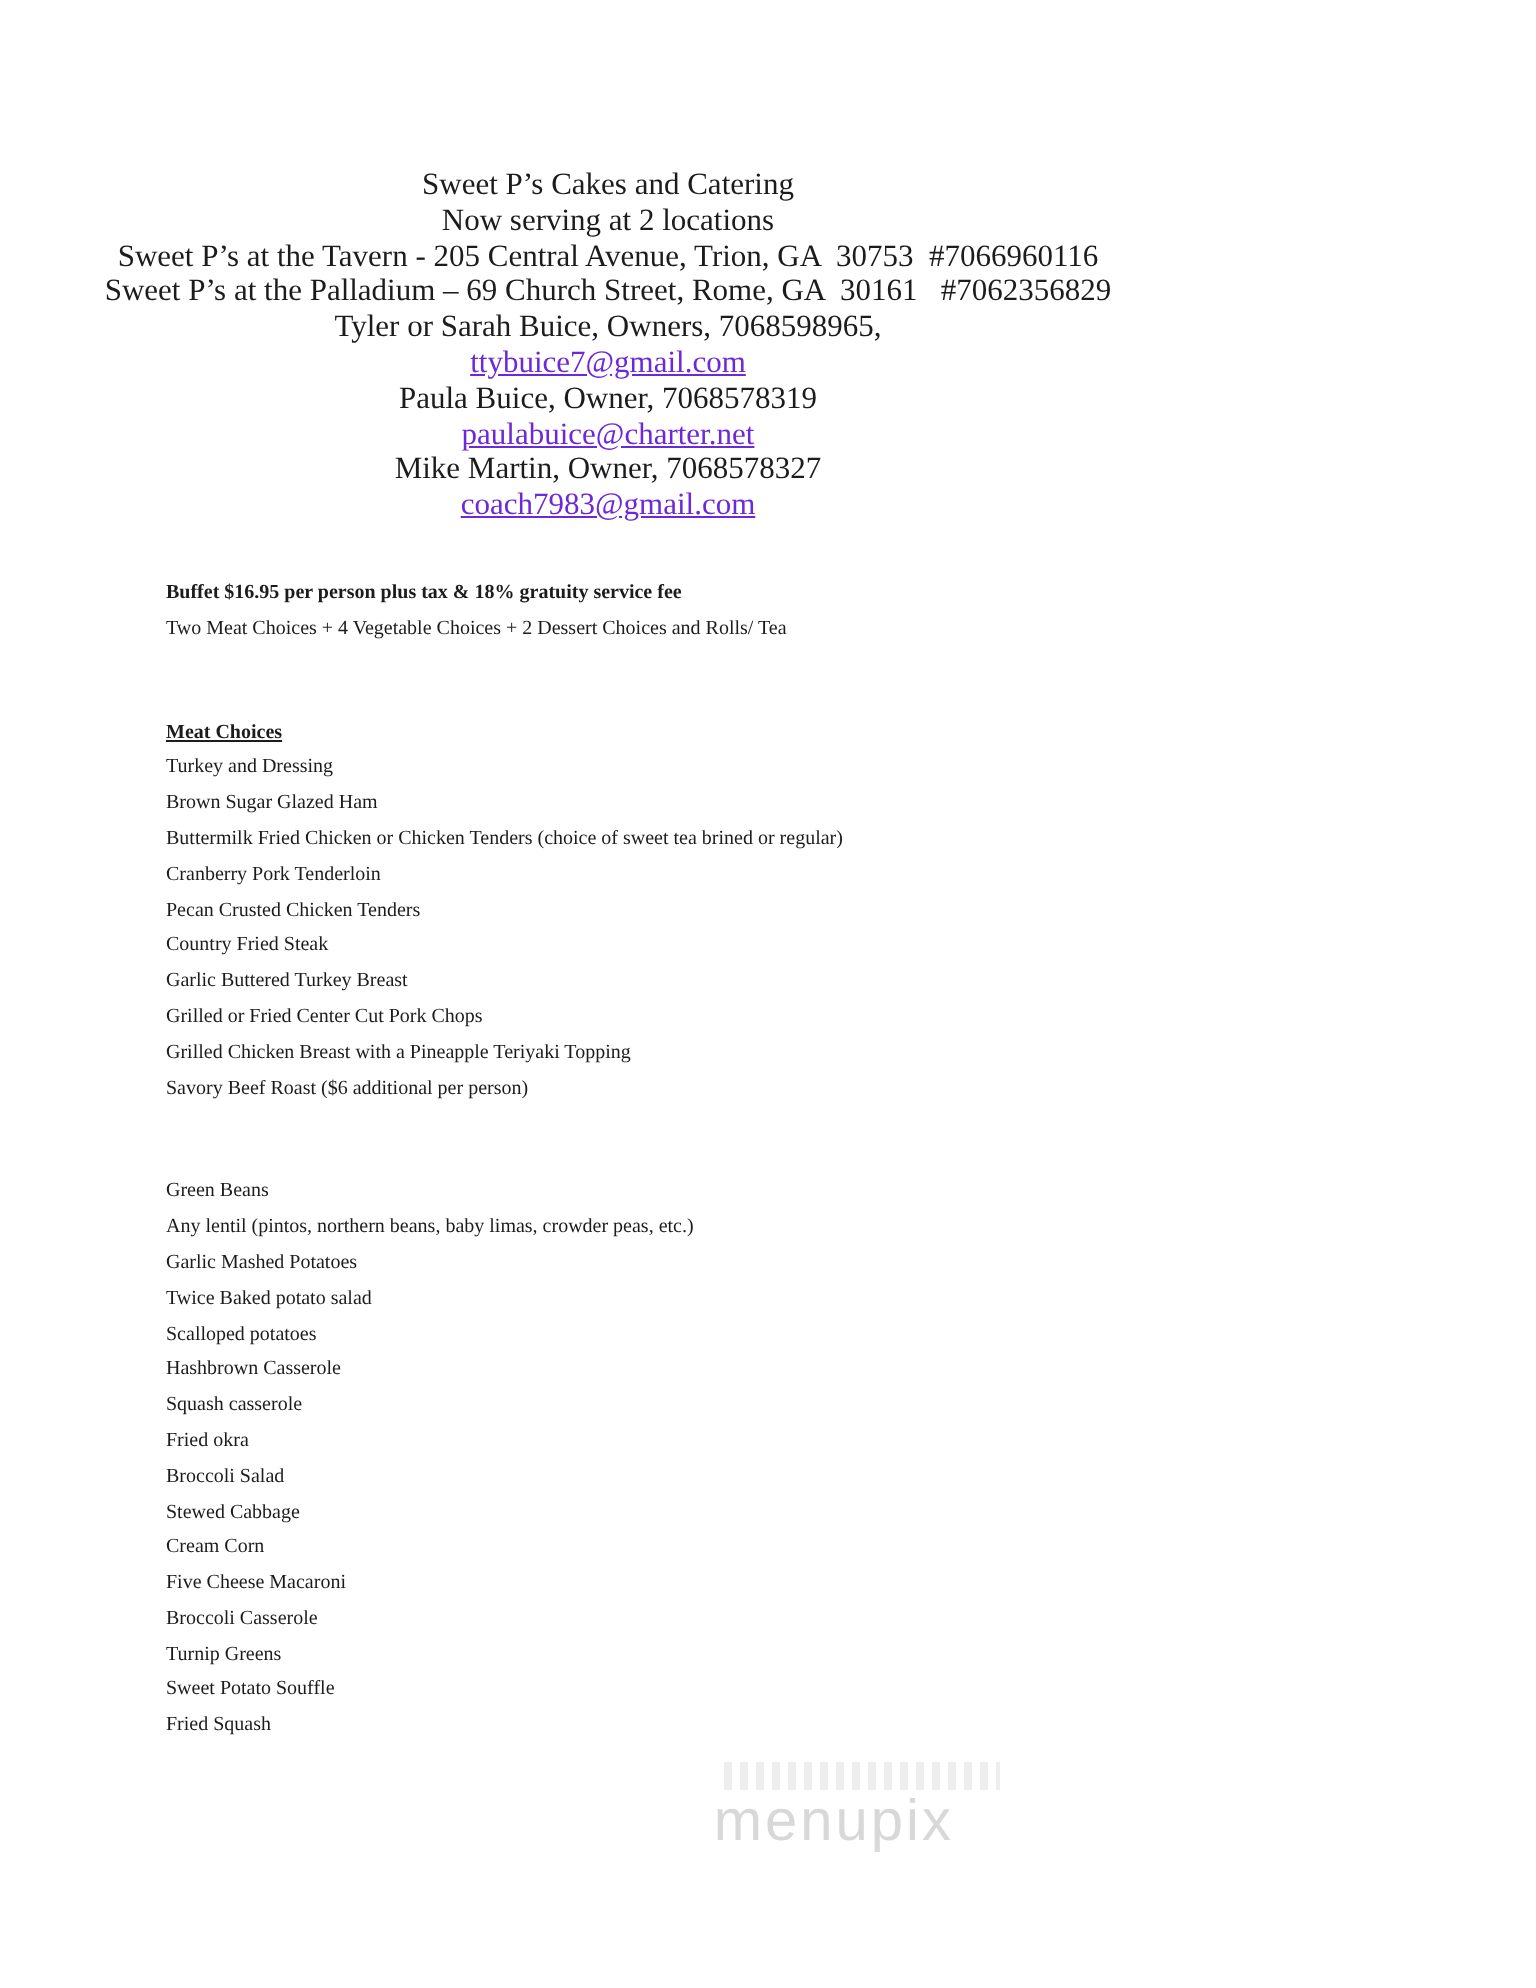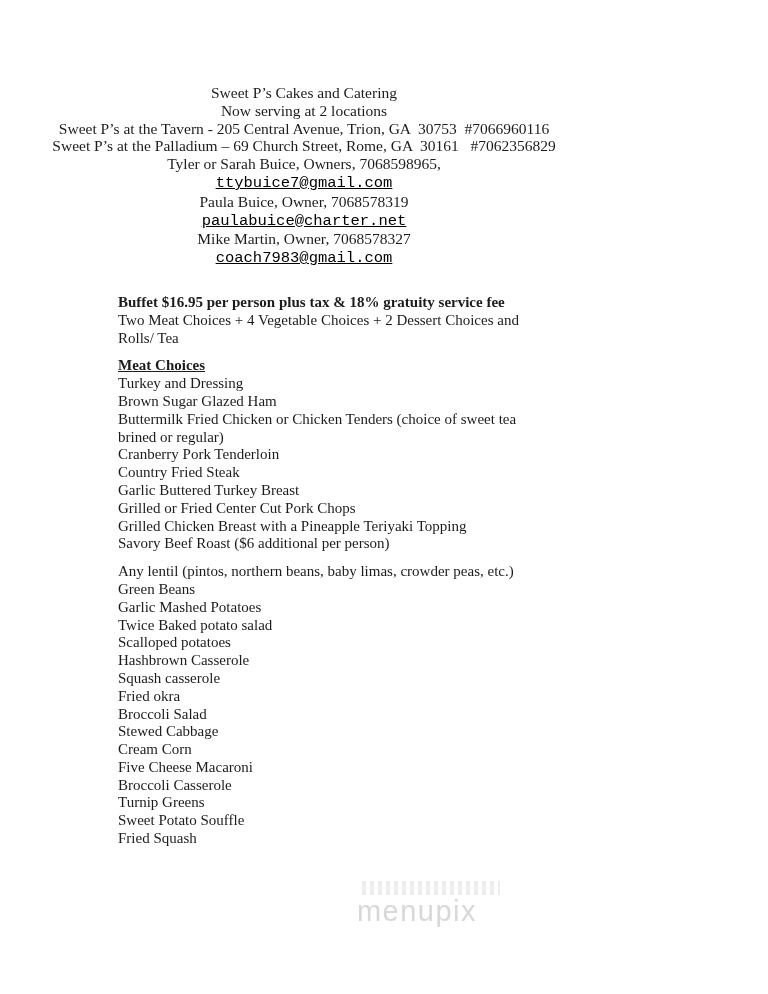--- a/index.html
+++ b/index.html
@@ -18,34 +18,33 @@
     background: #ffffff;
   }
   .header {
     padding-top: 84px;
     text-align: center;
     font-size: 15.5px;
     line-height: 17.8px;
   }
   .hline, .line { white-space: pre-wrap; }
   a.link {
-    color: #000000;
+    color: #6d28d9;
     text-decoration: underline;
     cursor: pointer;
-    font-family: Liberation Mono, monospace;
   }
   .body-col {
-    padding-left: 118px;
+    padding-left: 83px;
     padding-right: 60px;
-    font-size: 15px;
+    font-size: 10px;
     line-height: 17.8px;
   }
   .buffet { margin-top: 26px; }
   .bold { font-weight: bold; }
-  .section { margin-top: 10px; }
+  .section { margin-top: 34px; }
   .heading-bold-underline { font-weight: bold; text-decoration: underline; }
   .heading-underline { text-decoration: underline; }
   .blur-strip {
     position: absolute;
     right: 108px;
     bottom: 99px;
     width: 138px;
     height: 14px;
     opacity: 0.15;
     background: repeating-linear-gradient(90deg, #8a8a8a 0 4px, transparent 4px 8px);
@@ -86,30 +85,31 @@
       <div class="line bold">Buffet $16.95 per person plus tax &amp; 18% gratuity service fee</div>
       <div class="line">Two Meat Choices + 4 Vegetable Choices + 2 Dessert Choices and Rolls/ Tea</div>
     </div>
 
     <div class="section">
       <div class="line heading-bold-underline">Meat Choices</div>
       <div class="line">Turkey and Dressing</div>
       <div class="line">Brown Sugar Glazed Ham</div>
       <div class="line">Buttermilk Fried Chicken or Chicken Tenders (choice of sweet tea brined or regular)</div>
       <div class="line">Cranberry Pork Tenderloin</div>
+      <div class="line">Pecan Crusted Chicken Tenders</div>
       <div class="line">Country Fried Steak</div>
       <div class="line">Garlic Buttered Turkey Breast</div>
       <div class="line">Grilled or Fried Center Cut Pork Chops</div>
       <div class="line">Grilled Chicken Breast with a Pineapple Teriyaki Topping</div>
       <div class="line">Savory Beef Roast ($6 additional per person)</div>
     </div>
 
     <div class="section">
+      <div class="line">Green Beans</div>
       <div class="line">Any lentil (pintos, northern beans, baby limas, crowder peas, etc.)</div>
-      <div class="line">Green Beans</div>
       <div class="line">Garlic Mashed Potatoes</div>
       <div class="line">Twice Baked potato salad</div>
       <div class="line">Scalloped potatoes</div>
       <div class="line">Hashbrown Casserole</div>
       <div class="line">Squash casserole</div>
       <div class="line">Fried okra</div>
       <div class="line">Broccoli Salad</div>
       <div class="line">Stewed Cabbage</div>
       <div class="line">Cream Corn</div>
       <div class="line">Five Cheese Macaroni</div>

